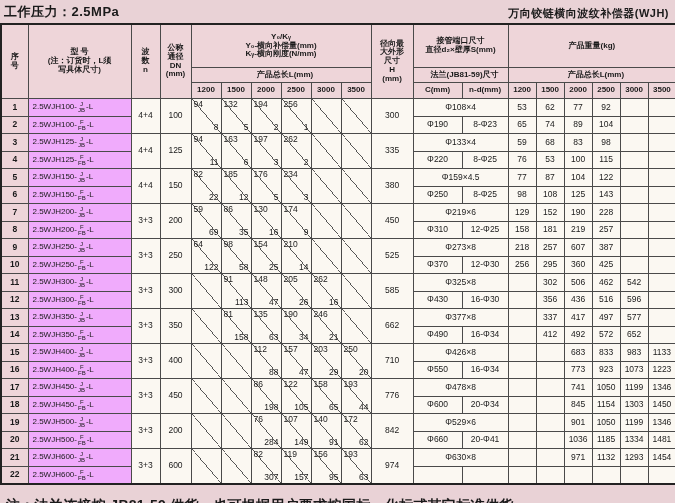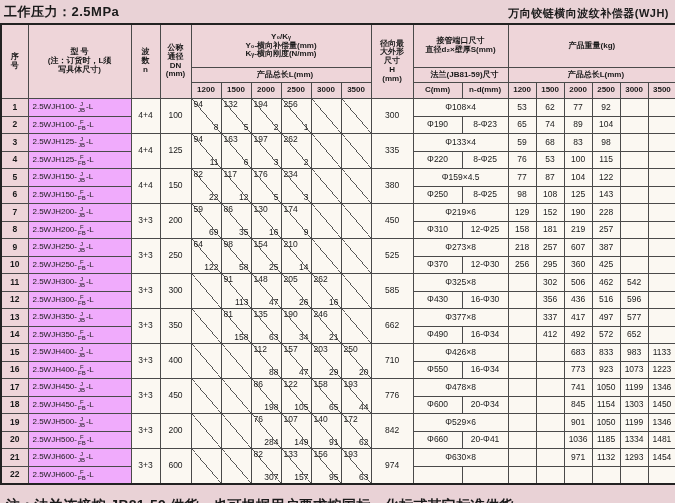--- a/index.html
+++ b/index.html
@@ -286,21 +286,21 @@
           <td rowspan="2">4+4</td>
           <td rowspan="2">150</td>
           <td class="yk" rowspan="2">
             <div class="diag">
               <span class="yv">82</span>
               <span class="kv">22</span>
             </div>
           </td>
           <td class="yk" rowspan="2">
             <div class="diag">
-              <span class="yv">117</span>
+              <span class="yv">185</span>
               <span class="kv">12</span>
             </div>
           </td>
           <td class="yk" rowspan="2">
             <div class="diag">
               <span class="yv">176</span>
               <span class="kv">5</span>
             </div>
           </td>
           <td class="yk" rowspan="2">
@@ -842,21 +842,21 @@
             </div>
           </td>
           <td class="yk" rowspan="2">
             <div class="diag">
               <span class="yv">82</span>
               <span class="kv">307</span>
             </div>
           </td>
           <td class="yk" rowspan="2">
             <div class="diag">
-              <span class="yv">133</span>
+              <span class="yv">119</span>
               <span class="kv">157</span>
             </div>
           </td>
           <td class="yk" rowspan="2">
             <div class="diag">
               <span class="yv">156</span>
               <span class="kv">95</span>
             </div>
           </td>
           <td class="yk" rowspan="2">

